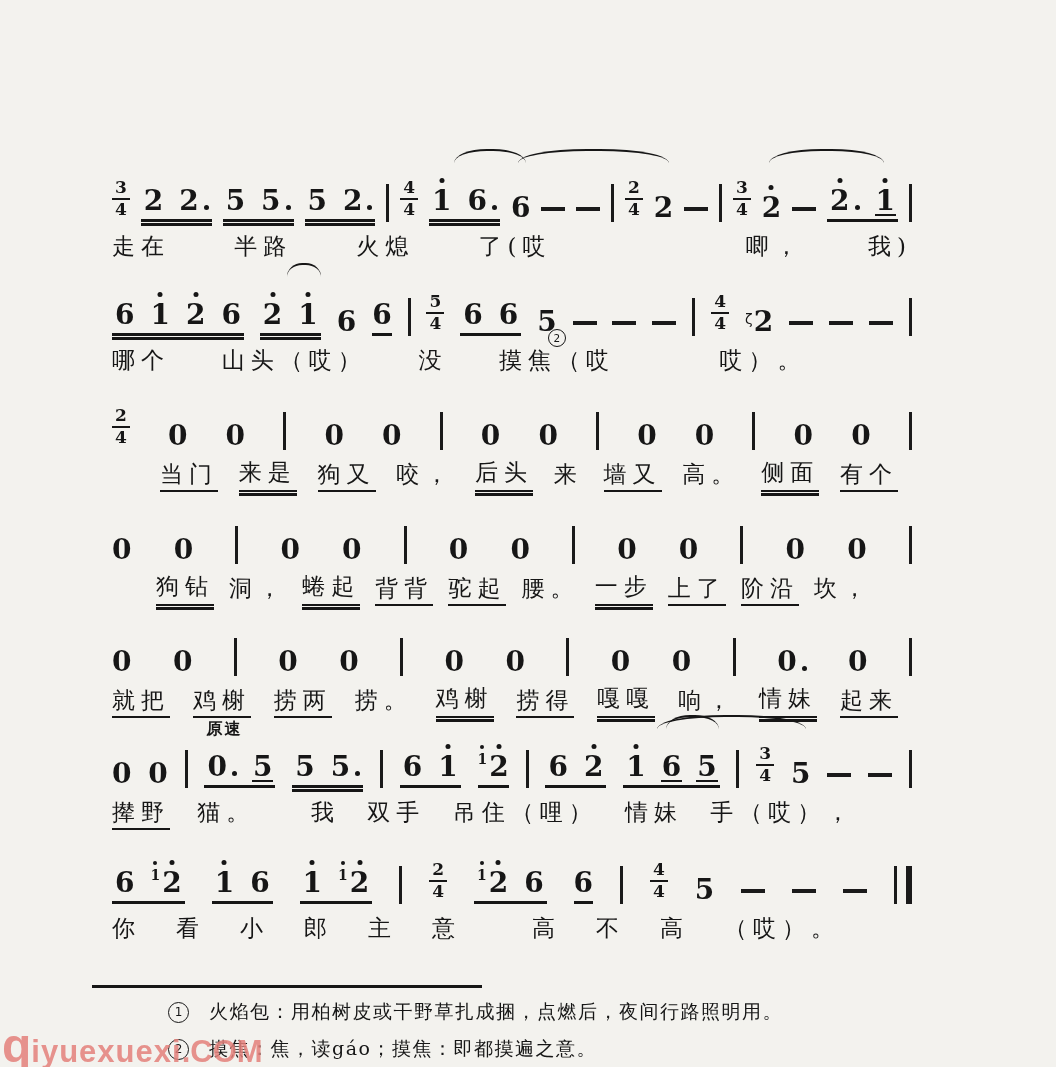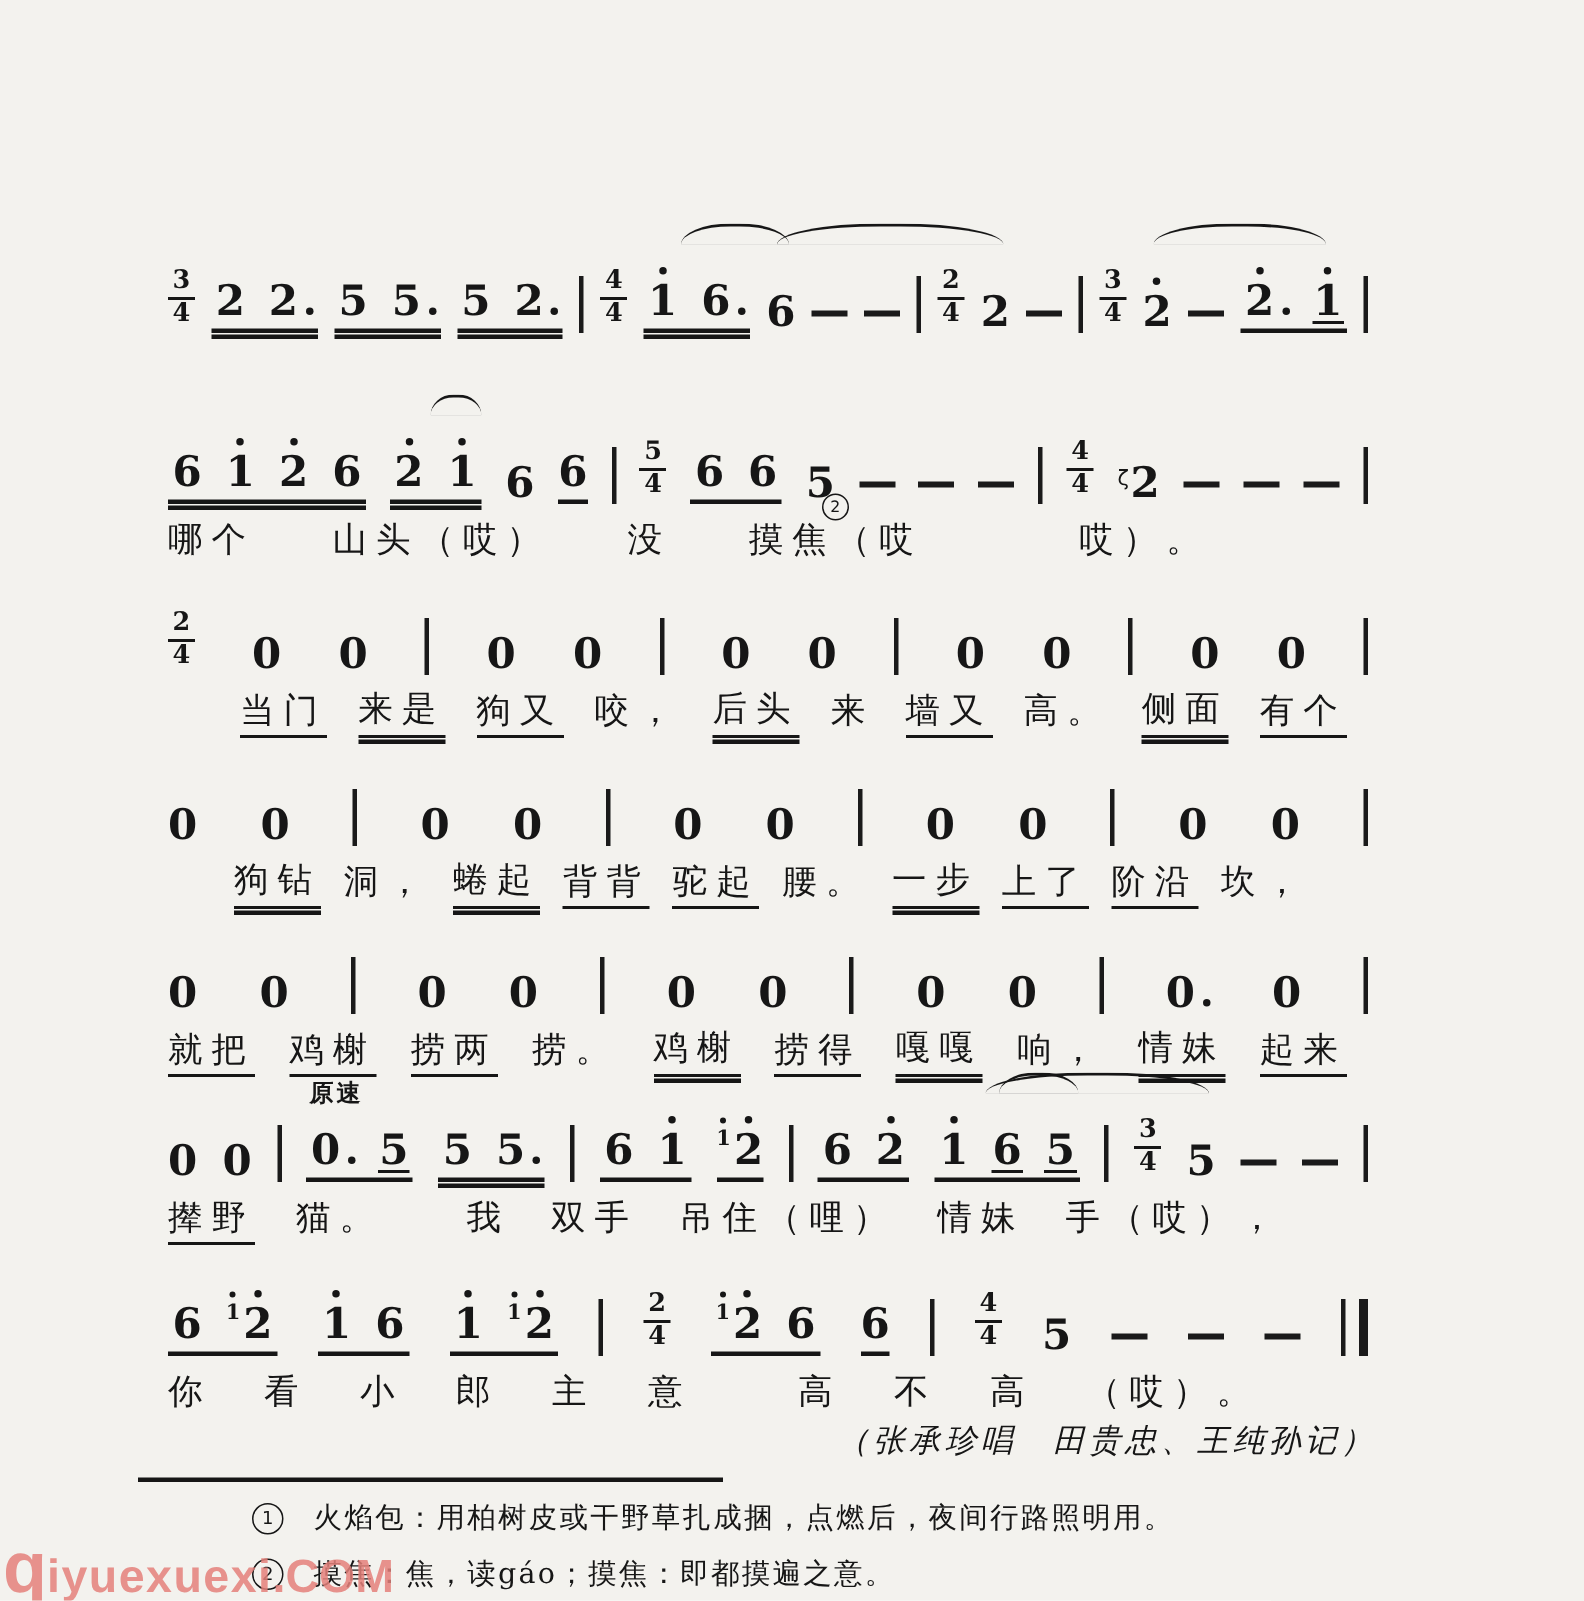--- a/index.html
+++ b/index.html
@@ -147,20 +147,30 @@
             </span>
             <span class="nt nu">
               <span class="nw">1<span class="hi"></span></span>
             </span>
           </span>
           <span class="bar"></span>
           <span class="arc" style="left: 341.85px; width: 72.35px;"></span>
           <span class="arc" style="left: 405.65px; width: 151.55px;"></span>
           <span class="arc" style="left: 656.65px; width: 115.15px;"></span>
         </div>
+        <div class="lyrics-row">
+          <span class="lw">走在</span>
+          <span class="lw">半路</span>
+          <span class="lw">火熄</span>
+          <span class="lw">了(哎</span>
+          <span class="lw sp"></span>
+          <span class="lw sp"></span>
+          <span class="lw">唧，</span>
+          <span class="lw">我)</span>
+        </div>
       </div>
       <div class="system s1">
         <div class="notes-row">
           <span class="grp u2">
             <span class="nt">
               <span class="nw">6</span>
             </span>
             <span class="nt">
               <span class="nw">1<span class="hi"></span></span>
             </span>
@@ -545,21 +555,20 @@
           <span class="lw">高</span>
           <span class="lw">不</span>
           <span class="lw">高</span>
           <span class="lw">（哎）。</span>
           <span class="lw sp"></span>
           <span class="lw sp"></span>
         </div>
       </div>
     </div>
 
-  <div class="attribution">（张承珍唱　田贵忠、王纯孙记）</div>
 
   <div class="fn-rule"></div>
 
   <div class="footnote fn1">
     <span class="fncirc">1</span><span>火焰包：用柏树皮或干野草扎成捆，点燃后，夜间行路照明用。</span>
   </div>
   <div class="footnote fn2">
     <span class="fncirc">2</span><span>摸焦：焦，读gáo；摸焦：即都摸遍之意。</span>
   </div>
 

